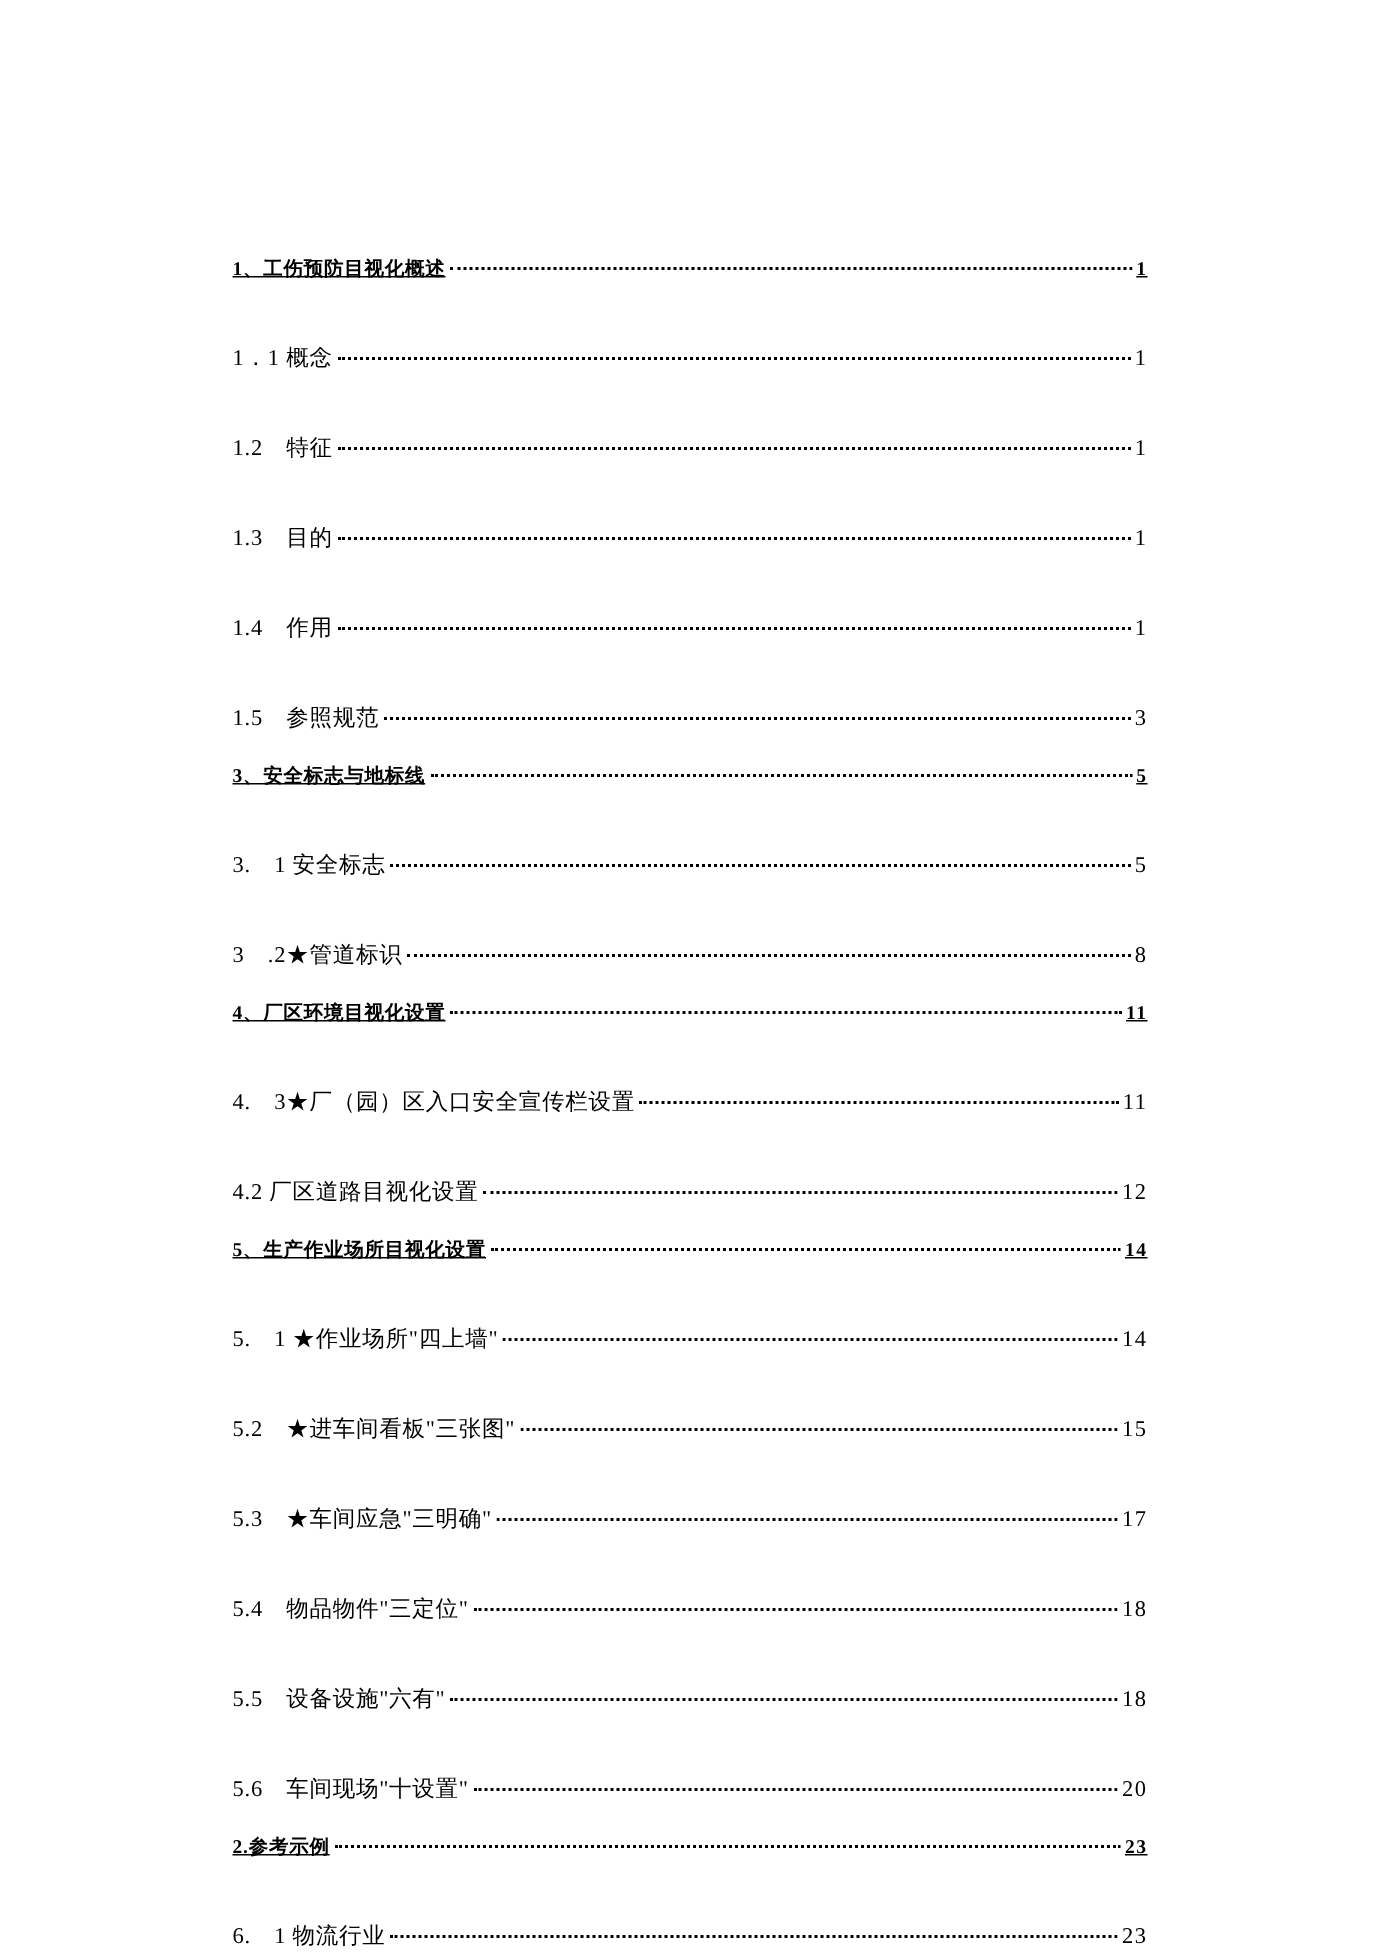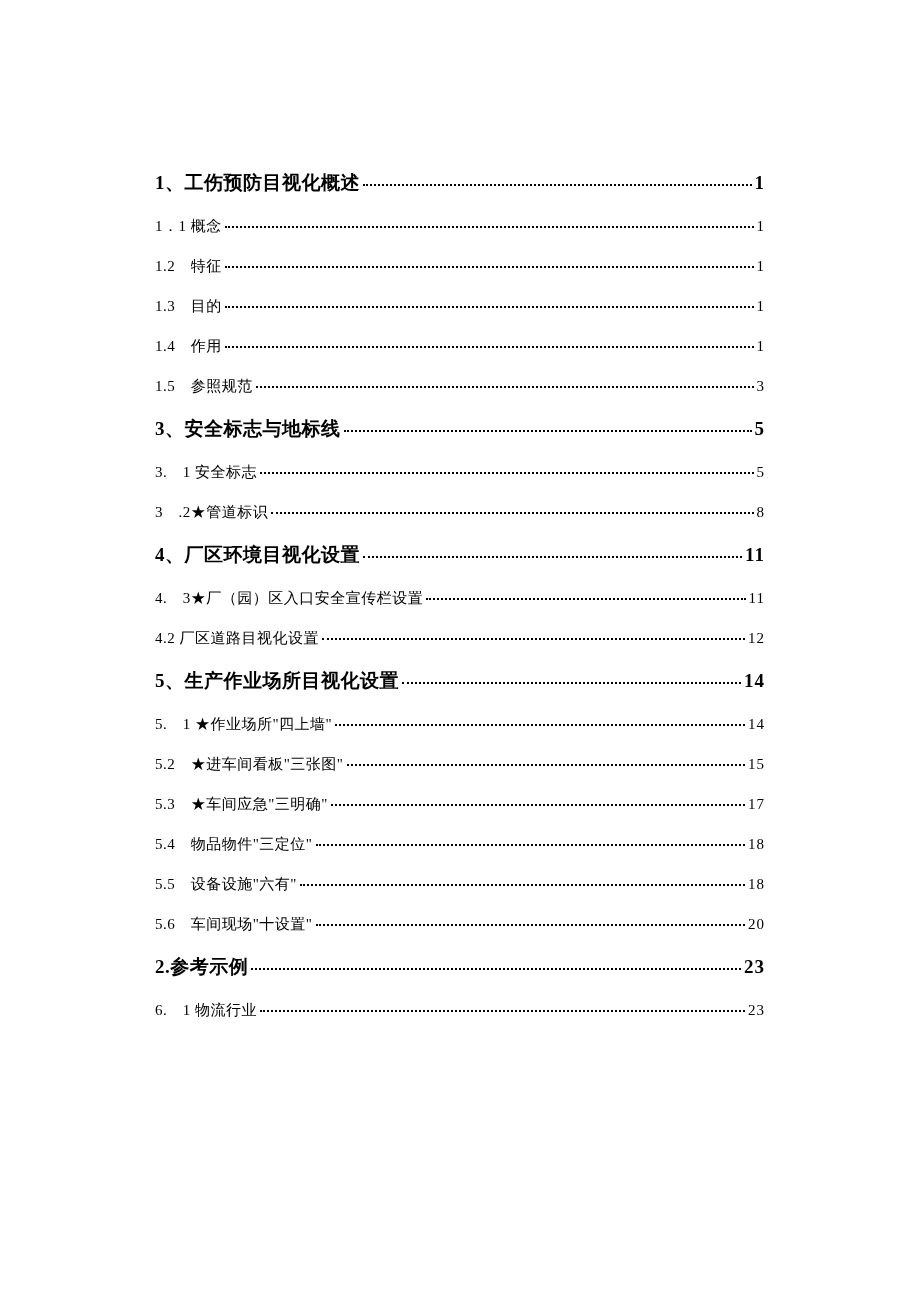--- a/index.html
+++ b/index.html
@@ -19,22 +19,23 @@
     }
     .toc-entry {
       display: flex;
       align-items: baseline;
       margin-bottom: 20px;
       font-size: 15px;
       color: #000;
     }
     .toc-entry.section {
       font-weight: bold;
-      font-size: 19px;
+      font-size: 13px;
       margin-top: 10px;
+      text-decoration: underline;
     }
     .toc-entry.section:first-child {
       margin-top: 0;
     }
     .toc-label {
       white-space: nowrap;
       letter-spacing: 0.5px;
     }
     .toc-leader {
       flex: 1;
@@ -53,20 +54,21 @@
     }
     .toc-entry.section .toc-leader::after {
       border-bottom: 2.5px dotted #000;
     }
     .toc-page {
       white-space: nowrap;
       letter-spacing: 1px;
     }
     .sub {
       padding-left: 0;
+      margin-top: 40px;
     }
   </style>
 </head>
 <body>
 
 <div class="toc-container" id="toc-root">
 <div class="toc-entry section">
       <span class="toc-label">1、工伤预防目视化概述</span>
       <span class="toc-leader"></span>
       <span class="toc-page">1</span>

